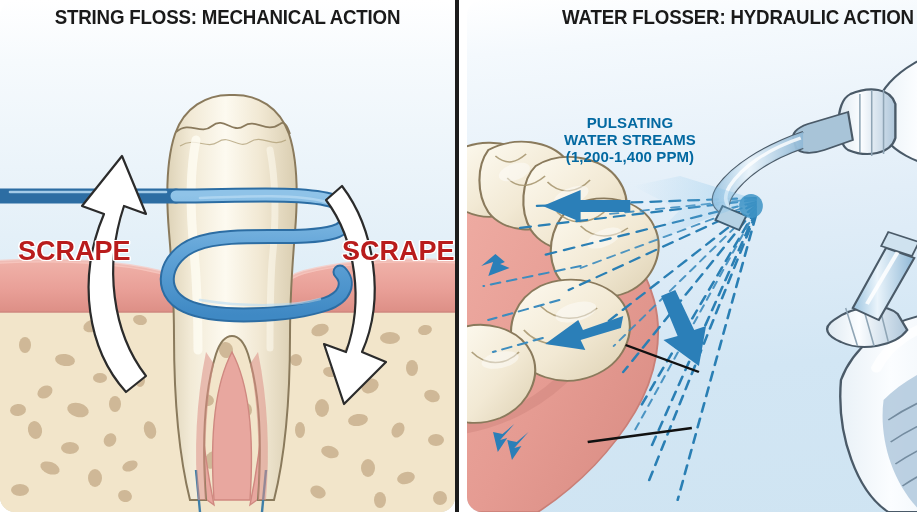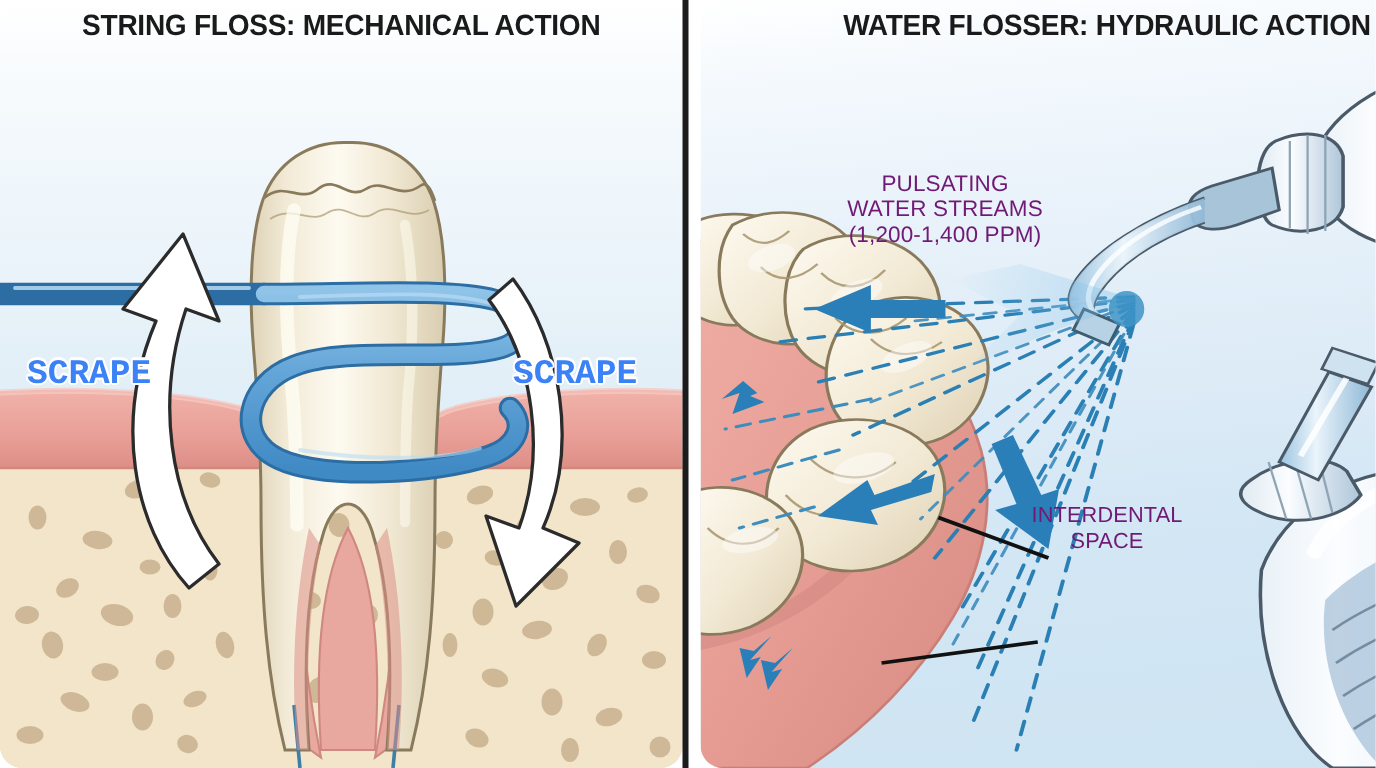--- a/index.html
+++ b/index.html
@@ -48,39 +48,38 @@
     font-weight: bold;
     letter-spacing: -0.2px;
     color: #1a1a1a;
     z-index: 40;
     white-space: nowrap;
     transform: scaleX(0.96);
   }
 
   .scrape-label {
     position: absolute;
-    font-size: 23px;
+    font-size: 27px;
     font-weight: bold;
-    color: #3b82f6;
+    color: #b91c1c;
     letter-spacing: 0px;
     z-index: 30;
     text-shadow:
        1.4px 0 0 #fff, -1.4px 0 0 #fff, 0 1.4px 0 #fff, 0 -1.4px 0 #fff,
        1px 1px 0 #fff, -1px 1px 0 #fff, 1px -1px 0 #fff, -1px -1px 0 #fff;
-    font-family: Liberation Mono, monospace;
   }
   #scrape-left  { left: 18px;  top: 236px; }
   #scrape-right { left: 342px; top: 236px; }
 
   .callout {
     position: absolute;
     z-index: 30;
     font-size: 14.5px;
-    font-weight: normal;
-    color: #701a75;
+    font-weight: bold;
+    color: #0369a1;
     line-height: 1.14;
     text-align: center;
     white-space: pre-line;
     letter-spacing: 0.1px;
   }
   #label-pulsating { left: 530px; top: 114px; width: 184px; font-size: 15px; }
   #label-interdental { left: 660px; top: 336px; width: 140px; text-align: center;}
   #label-gingival    { left: 660px; top: 392px; width: 130px; text-align: center;}
 
   svg.art { position: absolute; inset: 0; width: 100%; height: 100%; z-index: 10; }
@@ -515,18 +514,16 @@
 
       </g>
     </svg>
 
     <div class="panel-title">WATER FLOSSER: HYDRAULIC ACTION</div>
 
     <div class="callout" id="label-pulsating" style="left:71px; top:114px; width:184px;">PULSATING
 WATER STREAMS
 (1,200-1,400 PPM)</div>
 
-    <div class="callout" id="label-interdental" style="left:201px; top:336px; width:140px;">INTERDENTAL
-SPACE</div>
 
   </div>
 
 </div>
 
 </body></html>

